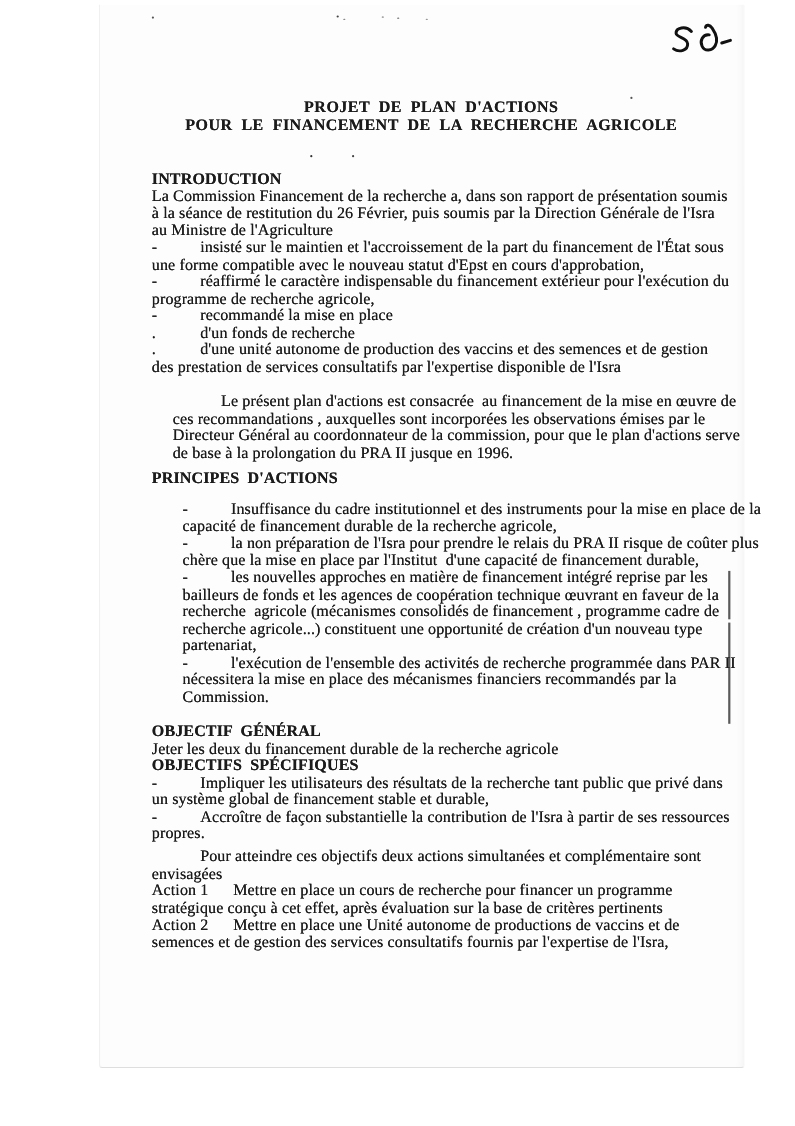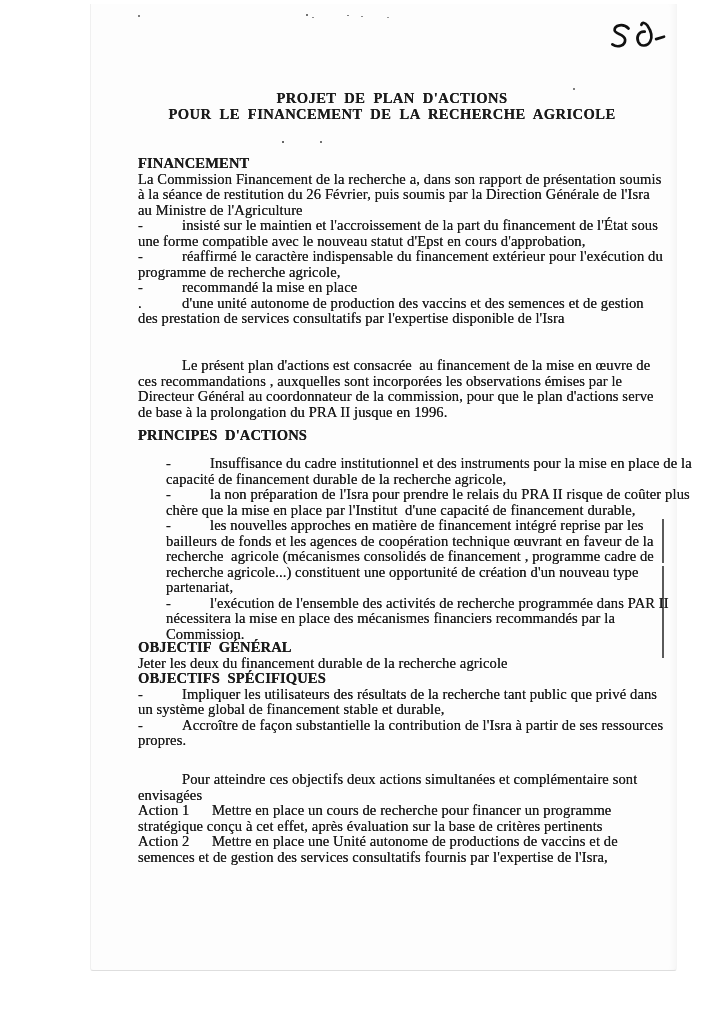--- a/index.html
+++ b/index.html
@@ -63,43 +63,44 @@
 
   <div class="artifact-line" style="left:662px;top:519px;height:44px;"></div>
   <div class="artifact-line" style="left:662px;top:566px;height:92px;"></div>
 
   <div class="title-block">
     <div class="txt title-line">PROJET  DE  PLAN  D'ACTIONS</div>
     <div class="txt title-line">POUR  LE  FINANCEMENT  DE  LA  RECHERCHE  AGRICOLE</div>
   </div>
 
   <div class="block" style="top:156px;">
-    <div class="txt heading">FINANCEMENT</div>
+    <div class="txt heading">INTRODUCTION</div>
     <div class="txt">La Commission Financement de la recherche a, dans son rapport de présentation soumis à la séance de restitution du 26 Février, puis soumis par la Direction Générale de l'Isra au Ministre de l'Agriculture</div>
     <div class="txt bullet"><span class="marker">-</span><span>insisté sur le maintien et l'accroissement de la part du financement de l'État sous une forme compatible avec le nouveau statut d'Epst en cours d'approbation,</span></div>
     <div class="txt bullet"><span class="marker">-</span><span>réaffirmé le caractère indispensable du financement extérieur pour l'exécution du programme de recherche agricole,</span></div>
     <div class="txt bullet"><span class="marker">-</span><span>recommandé la mise en place</span></div>
+    <div class="txt bullet"><span class="marker">.</span><span>d'un fonds de recherche</span></div>
     <div class="txt bullet"><span class="marker">.</span><span>d'une unité autonome de production des vaccins et des semences et de gestion des prestation de services consultatifs par l'expertise disponible de l'Isra</span></div>
   </div>
 
-  <div class="block" style="top:358px;">
+  <div class="block" style="top:358px;margin-left:19px;">
     <div class="txt indent">Le présent plan d'actions est consacrée  au financement de la mise en œuvre de ces recommandations , auxquelles sont incorporées les observations émises par le Directeur Général au coordonnateur de la commission, pour que le plan d'actions serve de base à la prolongation du PRA II jusque en 1996.</div>
   </div>
 
   <div class="block" style="top:428px;">
     <div class="txt heading">PRINCIPES  D'ACTIONS</div>
   </div>
   <div class="block" style="top:456px;margin-left:28px;">
     <div class="txt bullet"><span class="marker">-</span><span>Insuffisance du cadre institutionnel et des instruments pour la mise en place de la capacité de financement durable de la recherche agricole,</span></div>
     <div class="txt bullet"><span class="marker">-</span><span>la non préparation de l'Isra pour prendre le relais du PRA II risque de coûter plus chère que la mise en place par l'Institut  d'une capacité de financement durable,</span></div>
     <div class="txt bullet"><span class="marker">-</span><span>les nouvelles approches en matière de financement intégré reprise par les bailleurs de fonds et les agences de coopération technique œuvrant en faveur de la recherche  agricole (mécanismes consolidés de financement , programme cadre de recherche agricole...) constituent une opportunité de création d'un nouveau type partenariat,</span></div>
     <div class="txt bullet"><span class="marker">-</span><span>l'exécution de l'ensemble des activités de recherche programmée dans PAR II nécessitera la mise en place des mécanismes financiers recommandés par la Commission.</span></div>
   </div>
 
-  <div class="block" style="top:640px;">
+  <div class="block" style="top:658px;">
     <div class="txt heading">OBJECTIF  GÉNÉRAL</div>
     <div class="txt">Jeter les deux du financement durable de la recherche agricole</div>
     <div class="txt heading">OBJECTIFS  SPÉCIFIQUES</div>
     <div class="txt bullet"><span class="marker">-</span><span>Impliquer les utilisateurs des résultats de la recherche tant public que privé dans un système global de financement stable et durable,</span></div>
     <div class="txt bullet"><span class="marker">-</span><span>Accroître de façon substantielle la contribution de l'Isra à partir de ses ressources  propres.</span></div>
   </div>
 
   <div class="block" style="top:772px;">
     <div class="txt indent">Pour atteindre ces objectifs deux actions simultanées et complémentaire sont envisagées</div>
     <div class="txt action-row"><span class="action-label">Action 1</span><span>Mettre en place un cours de recherche pour financer un programme stratégique conçu à cet effet, après évaluation sur la base de critères pertinents</span></div>

